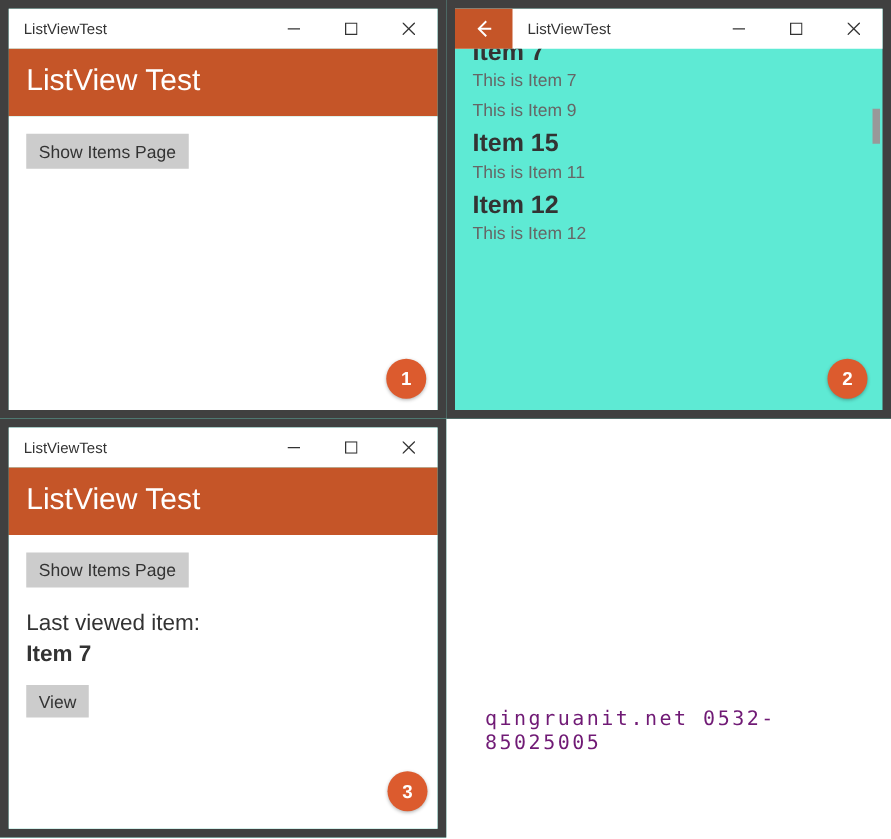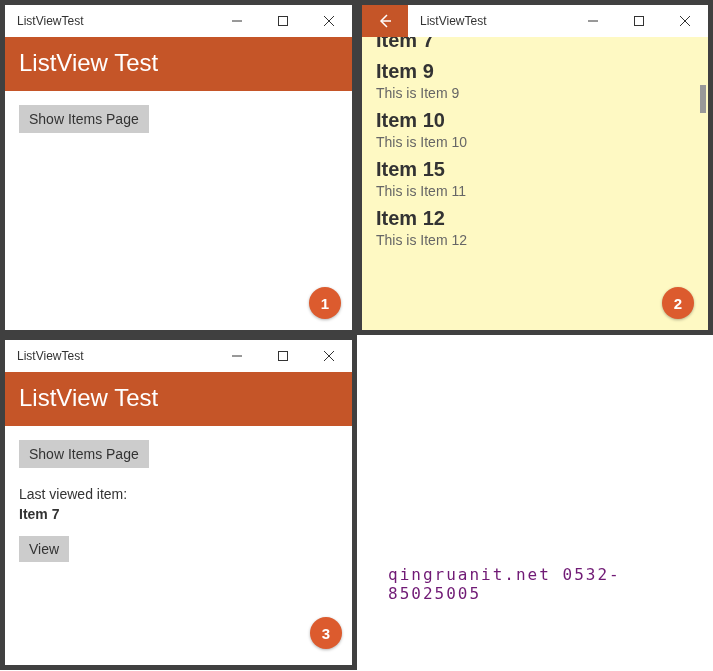--- a/index.html
+++ b/index.html
@@ -6,22 +6,22 @@
     body {
       font-family: "Segoe UI", Arial, sans-serif;
       background: #fff;
       width: 713px;
       height: 671px;
       position: relative;
       overflow: hidden;
     }
     .window {
       position: absolute;
-      background: #fef9c3;
-      border: 5px solid #404040;
+      background: #5eead4;
+      border: 7px solid #404040;
       display: flex;
       flex-direction: column;
     }
     .titlebar {
       height: 32px;
       display: flex;
       align-items: center;
       background: #fff;
       padding-left: 12px;
       font-size: 12px;
@@ -69,21 +69,21 @@
     .btn {
       background: #ccc;
       border: none;
       padding: 6px 10px;
       font-size: 14px;
       font-family: inherit;
       cursor: pointer;
       color: #333;
     }
     .btn.small { padding: 5px 10px; }
-    .last-viewed { margin-top: 18px; font-size: 14px; color: #333; }
+    .last-viewed { margin-top: 18px; font-size: 18px; color: #333; }
     .last-viewed-title { font-weight: 700; margin-top: 4px; }
     .list-area {
       position: absolute;
       inset: 0;
       overflow: hidden;
       padding: 0 14px;
     }
     .list-item { margin-bottom: 8px; }
     .list-item-title { font-size: 20px; font-weight: 700; color: #333; }
     .list-item-desc { font-size: 14px; color: #666; margin-top: 2px; }
@@ -182,28 +182,24 @@
             <line x1="0" y1="0" x2="10" y2="10" stroke="currentColor" stroke-width="1"></line>
             <line x1="10" y1="0" x2="0" y2="10" stroke="currentColor" stroke-width="1"></line>
           </svg>
         </div>
     </div>
   </div>
   <div class="list-area" style="top:32px; bottom:0; position:absolute; left:0; right:0; padding:0 14px;">
     <div style="margin-top:-8px;">
       <div class="list-item">
           <div class="list-item-title">Item 7</div>
-        </div>
-      <div class="list-item">
-          <div class="list-item-title">Item 9</div>
+          <div class="list-item-desc">This is Item 7</div>
+        </div>
+      <div class="list-item">
           <div class="list-item-desc">This is Item 9</div>
-        </div>
-      <div class="list-item">
-          <div class="list-item-title">Item 10</div>
-          <div class="list-item-desc">This is Item 10</div>
         </div>
       <div class="list-item">
           <div class="list-item-title">Item 15</div>
           <div class="list-item-desc">This is Item 11</div>
         </div>
       <div class="list-item">
           <div class="list-item-title">Item 12</div>
           <div class="list-item-desc">This is Item 12</div>
         </div>
     </div>

